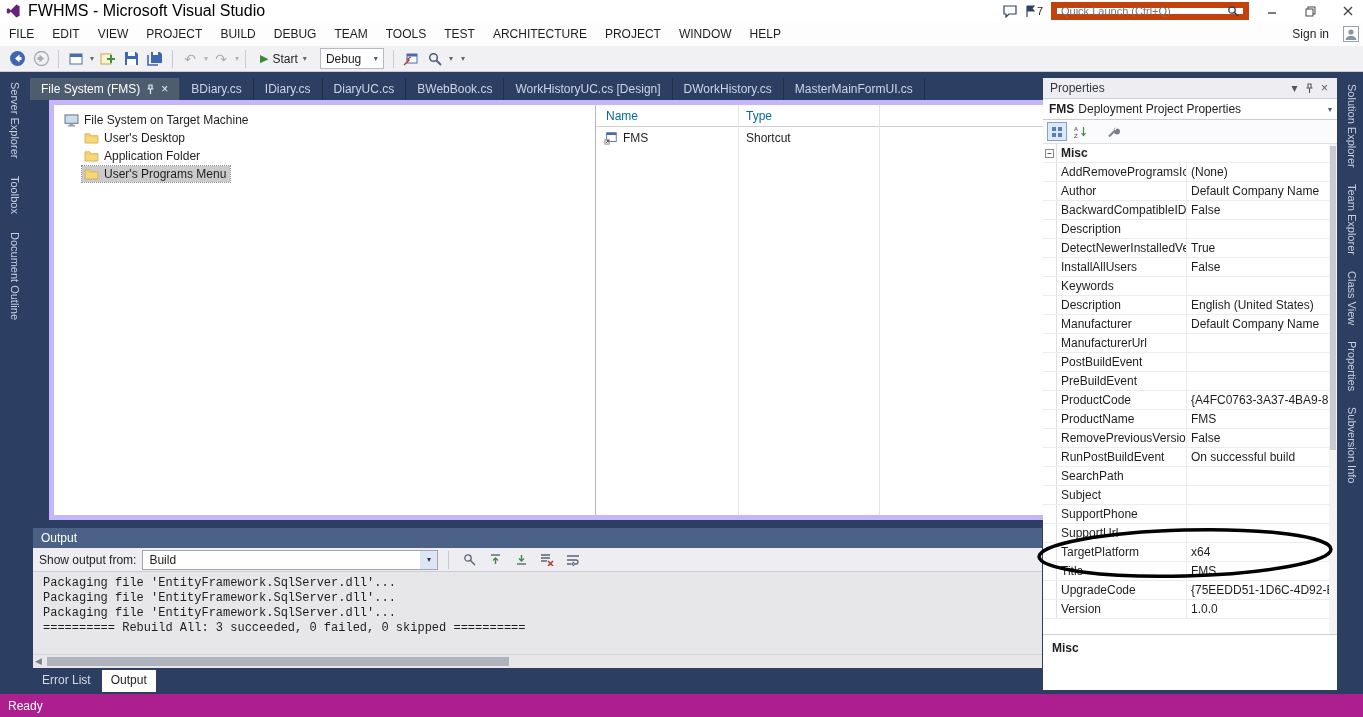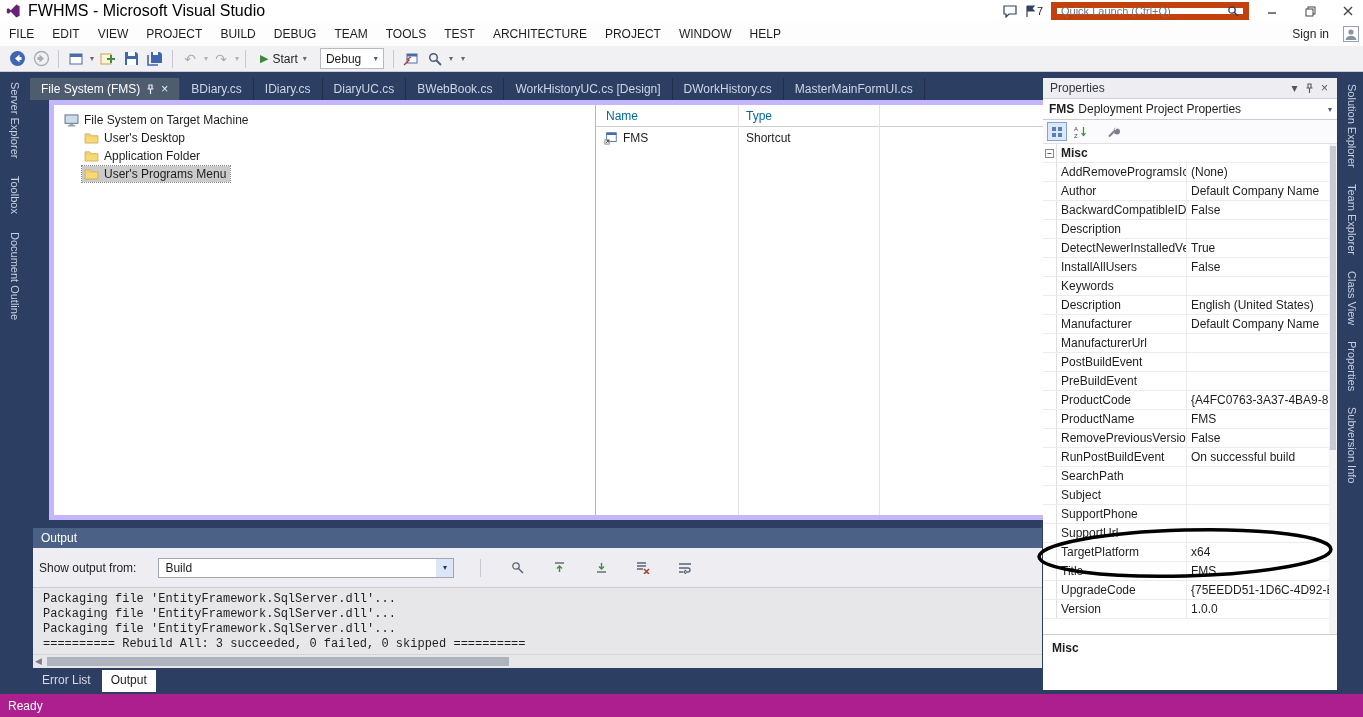--- a/index.html
+++ b/index.html
@@ -61,21 +61,21 @@
   .colh-name { width:142px; padding-left:10px; }
   .colh-type { width:141px; padding-left:8px; }
   .vline { position:absolute; top:0; bottom:0; width:1px; background:#E3E3E3; }
   .list-row { height:22px; display:flex; align-items:center; }
   .cell-name { width:142px; padding-left:8px; display:flex; align-items:center; gap:5px; }
   .cell-type { width:141px; padding-left:8px; }
 
   
   .output { position:absolute; left:33px; top:528px; width:1009px; height:140px; display:flex; flex-direction:column; background:#EEEEF2; }
   .out-header { height:20px; background:#4C6186; color:#FFF; line-height:20px; padding-left:8px; font-size:12px; }
-  .out-toolbar { height:40px; background:#EEEEF2; display:flex; align-items:center; padding-left:6px; gap:22px; border-bottom:1px solid #C9CCD6; }
+  .out-toolbar { height:24px; background:#EEEEF2; display:flex; align-items:center; padding-left:6px; gap:6px; border-bottom:1px solid #C9CCD6; }
   .out-combo { width:296px; height:20px; background:#FFF; border:1px solid #A0A6B4; display:flex; align-items:center; justify-content:space-between; padding-left:6px; }
   .out-combo .cc { width:17px; height:18px; background:#DDE6F7; display:flex; align-items:center; justify-content:center; font-size:8px; color:#1E395B; }
   .out-icon { width:20px; height:20px; display:flex; align-items:center; justify-content:center; }
   .console { flex:1; background:#E7E7EA; font-family:"Liberation Mono", monospace; font-size:12px; line-height:15px; padding:4px 10px; color:#1E1E1E; overflow:hidden; }
   .hscroll { height:14px; background:#E7E7EA; border-top:1px solid #D4D4D8; position:relative; }
   .hs-arrow { position:absolute; left:2px; top:1px; font-size:9px; color:#7A7F8A; }
   .hs-thumb { position:absolute; left:14px; top:2px; width:462px; height:9px; background:#AEB3BD; }
 
   
   .bottom-tabs { position:absolute; left:33px; top:670px; height:22px; display:flex; gap:2px; }

